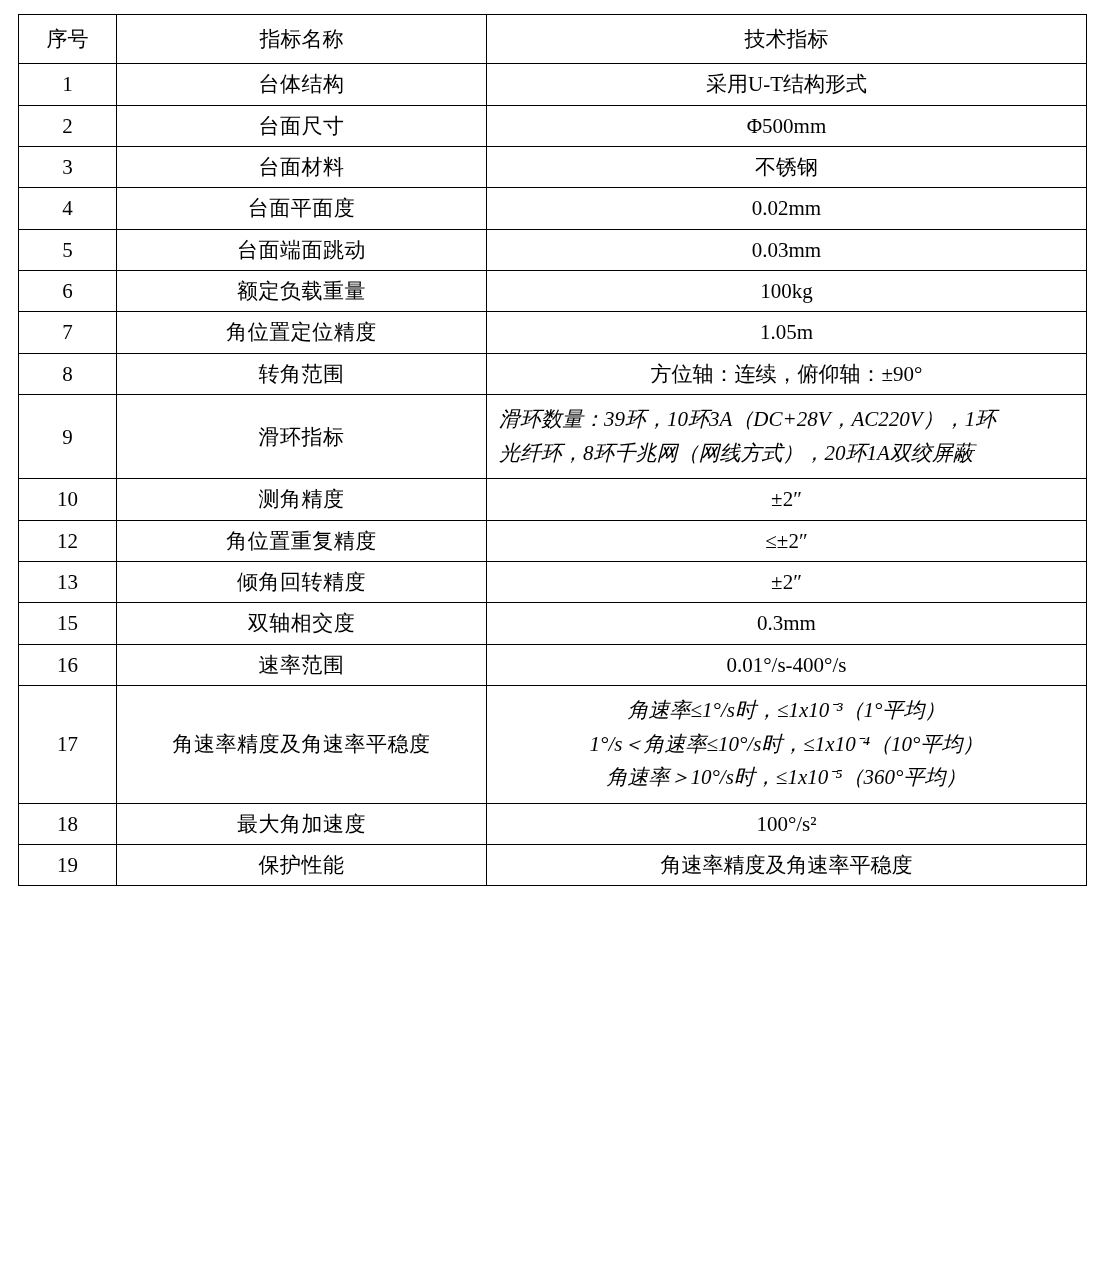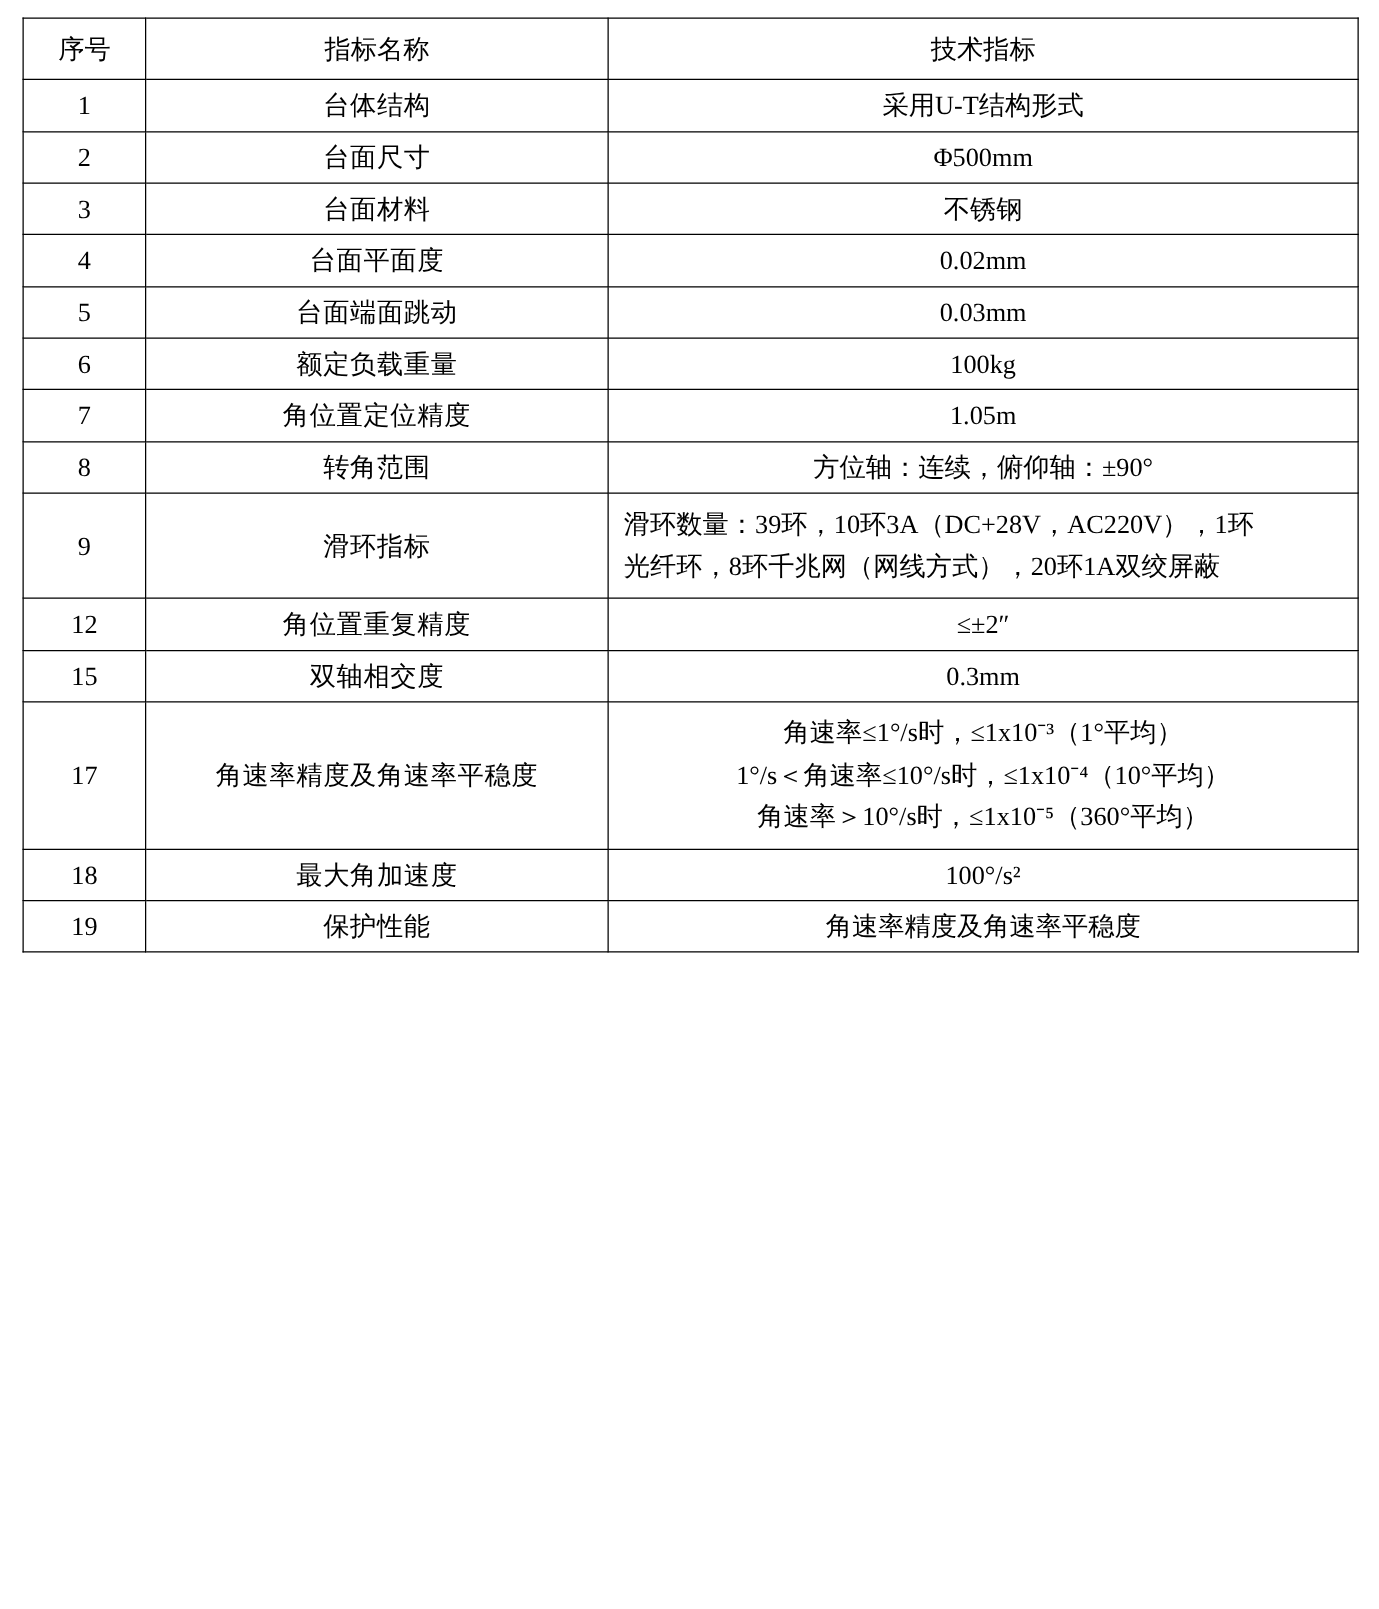--- a/index.html
+++ b/index.html
@@ -51,20 +51,21 @@
   td.value.left {
     text-align: left;
     padding-left: 12px;
     padding-right: 10px;
     line-height: 1.5;
   }
   td.value.multi {
     line-height: 1.6;
     padding-top: 8px;
     padding-bottom: 8px;
+    font-style: italic;
   }
   .ln { display: block; white-space: nowrap; }
 </style>
 </head>
 <body>
 
 <div class="page">
   <table class="spec">
     <colgroup>
       <col class="c-no">
@@ -122,28 +123,43 @@
       <tr>
         <td class="no">9</td>
         <td class="name">滑环指标</td>
         <td class="value left multi">
           <span class="ln">滑环数量：39环，10环3A（DC+28V，AC220V），1环</span>
           <span class="ln">光纤环，8环千兆网（网线方式），20环1A双绞屏蔽</span>
         </td>
       </tr>
 
       <tr>
+        <td class="no">10</td>
+        <td class="name">测角精度</td>
+        <td class="value">±2″</td>
+      </tr>
+      <tr>
         <td class="no">12</td>
         <td class="name">角位置重复精度</td>
         <td class="value">≤±2″</td>
       </tr>
       <tr>
+        <td class="no">13</td>
+        <td class="name">倾角回转精度</td>
+        <td class="value">±2″</td>
+      </tr>
+      <tr>
         <td class="no">15</td>
         <td class="name">双轴相交度</td>
         <td class="value">0.3mm</td>
+      </tr>
+      <tr>
+        <td class="no">16</td>
+        <td class="name">速率范围</td>
+        <td class="value">0.01°/s-400°/s</td>
       </tr>
 
       <tr>
         <td class="no">17</td>
         <td class="name">角速率精度及角速率平稳度</td>
         <td class="value multi">
           <span class="ln">角速率≤1°/s时，≤1x10⁻³（1°平均）</span>
           <span class="ln">1°/s＜角速率≤10°/s时，≤1x10⁻⁴（10°平均）</span>
           <span class="ln">角速率＞10°/s时，≤1x10⁻⁵（360°平均）</span>
         </td>

